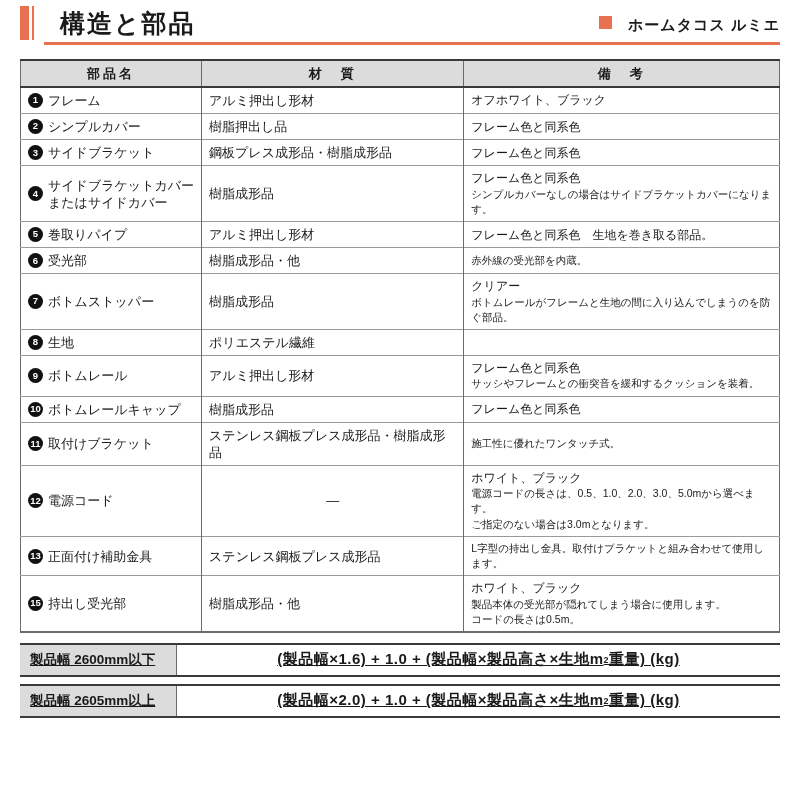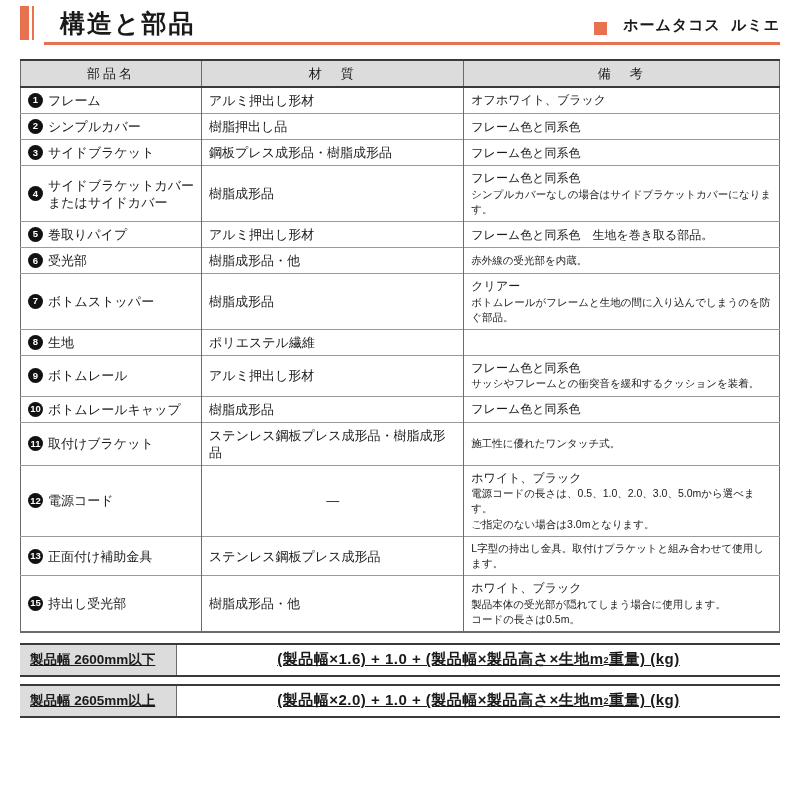--- a/index.html
+++ b/index.html
@@ -16,29 +16,29 @@
     font-family:"Liberation Sans","DejaVu Sans",sans-serif;color:var(--ink);}
   .page{width:800px;height:800px;padding:8px 20px 0 20px;position:relative;}
 
   
   .sec-header{display:flex;align-items:flex-end;justify-content:space-between;
     border-bottom:3px solid var(--orange);padding-bottom:4px;margin-left:24px;position:relative;}
   .accent-bars{position:absolute;left:-24px;bottom:2px;height:34px;display:flex;}
   .bar-thick{width:9px;background:var(--orange);}
   .bar-thin{width:2px;background:var(--orange);margin-left:3px;}
   .sec-title{font-size:25px;font-weight:700;letter-spacing:2px;line-height:1.2;padding-left:16px;}
-  .brand{display:flex;align-items:flex-end;gap:16px;padding-bottom:3px;font-family:Liberation Mono, monospace;}
+  .brand{display:flex;align-items:flex-start;gap:16px;padding-bottom:3px;}
   .brand-sq{width:13px;height:13px;background:var(--orange);display:inline-block;}
   .brand-txt{font-size:15px;font-weight:700;letter-spacing:1px;}
 
   
   table.parts{width:760px;border-collapse:collapse;margin-top:14px;
     border-top:2px solid var(--line-dark);border-bottom:2px solid var(--line-mid);
     border-left:1px solid var(--line-mid);border-right:1px solid var(--line-mid);}
-  table.parts th{background:var(--hdr-gray);font-size:13px;font-weight:400;
+  table.parts th{background:var(--hdr-gray);font-size:13px;font-weight:700;
     letter-spacing:3px;text-align:center;height:27px;
     border-bottom:2px solid var(--line-dark);border-left:1px solid var(--line-mid);}
   table.parts th:first-child{border-left:none;}
   table.parts td{border-left:1px solid var(--line-mid);vertical-align:middle;
     padding:4px 7px;font-size:13px;line-height:1.32;}
   table.parts td:first-child{border-left:none;}
   table.parts tr{border-bottom:1px solid var(--line-row);}
   table.parts tr:last-child{border-bottom:none;}
   col.c1{width:165px;} col.c2{width:270px;} col.c3{width:325px;}
 

